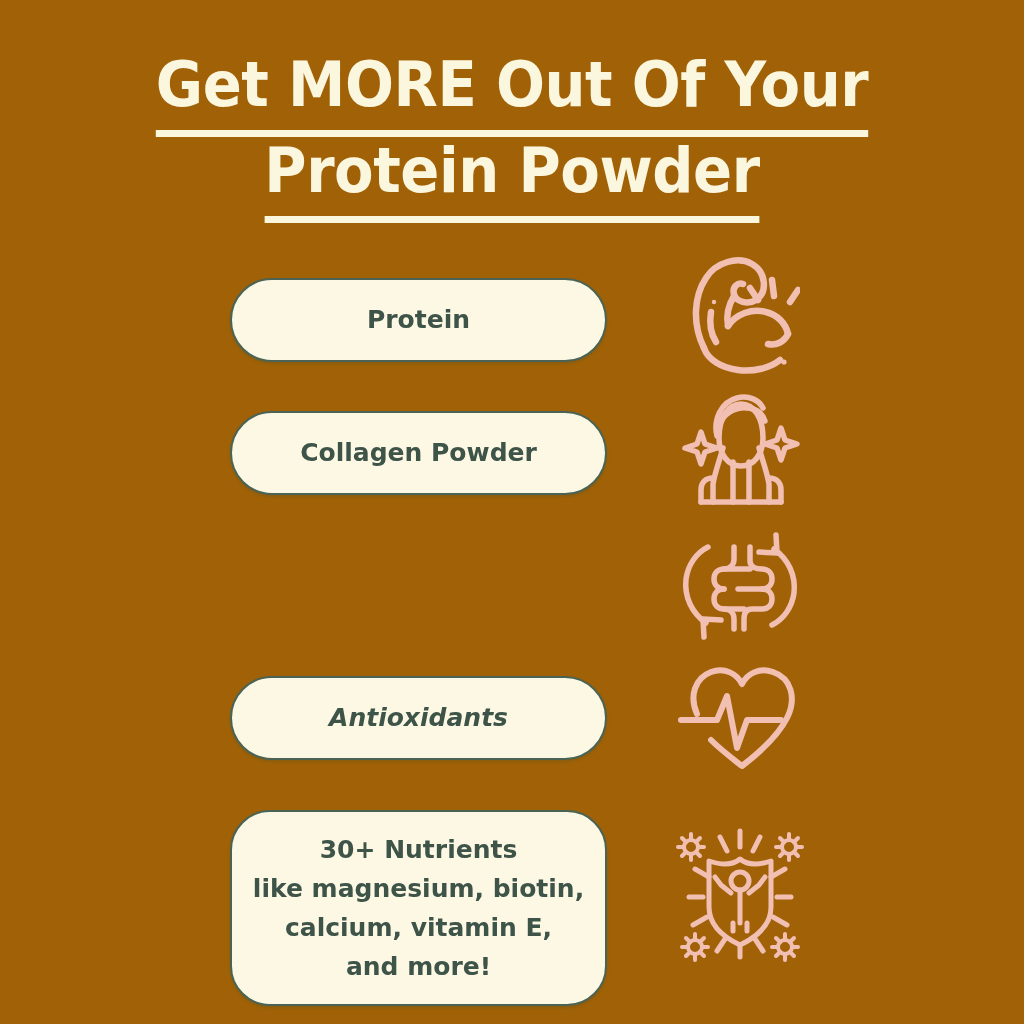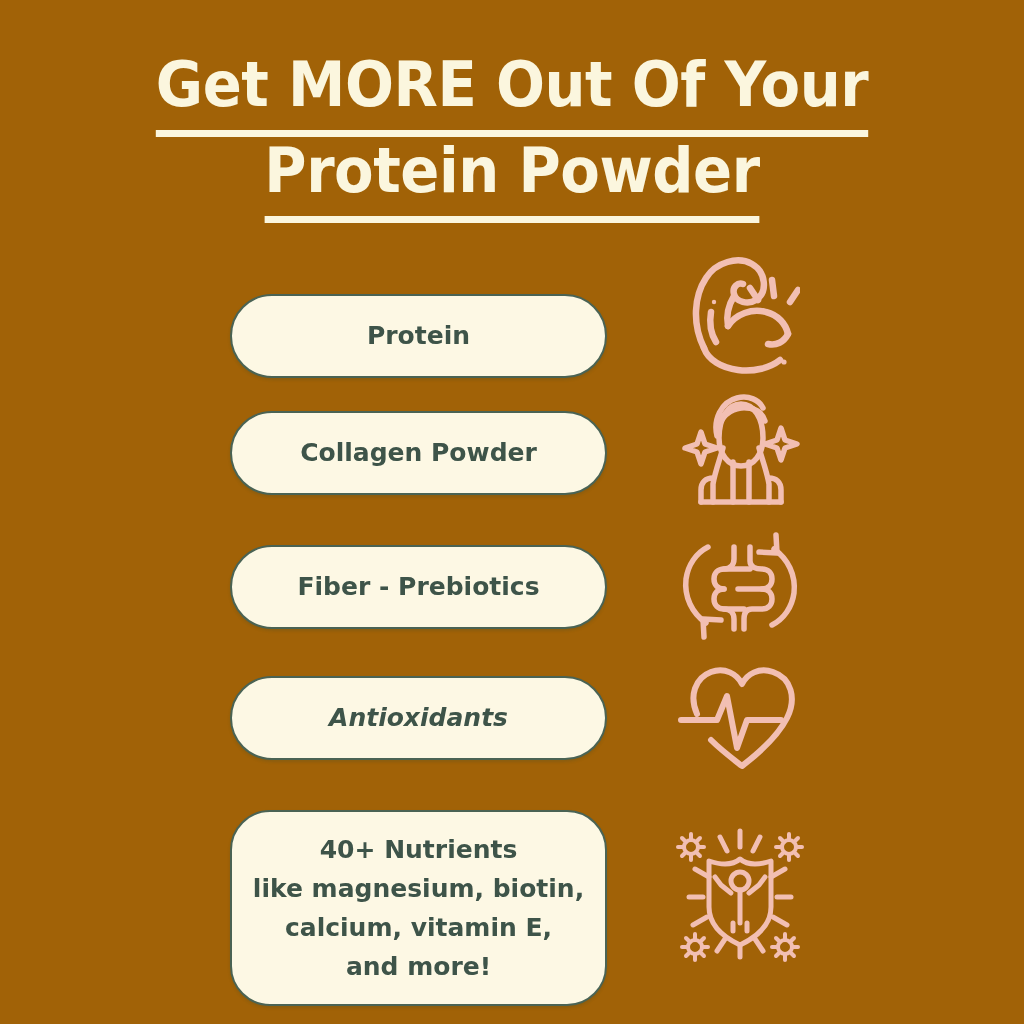--- a/index.html
+++ b/index.html
@@ -96,21 +96,21 @@
     width: 170px;
     display: flex;
     align-items: center;
     justify-content: center;
   }
   .icon-slot svg {
     display: block;
   }
 
   
-  #row-1 { top: 294px; height: 84px; }
+  #row-1 { top: 278px; height: 84px; }
   #row-2 { top: 411px; height: 84px; }
   #row-3 { top: 545px; height: 84px; }
   #row-4 { top: 676px; height: 84px; font-style: italic; }
   #row-5 { top: 810px; height: 196px; }
 
   #icon-1 { top: 250px; height: 130px; }
   #icon-2 { top: 388px; height: 128px; }
   #icon-3 { top: 522px; height: 128px; }
   #icon-4 { top: 656px; height: 128px; }
   #icon-5 { top: 822px; height: 150px; }
@@ -162,25 +162,20 @@
       <path d="M54 70 L54 110"></path>
       <path d="M70 70 L70 110"></path>
       <path d="M22 110 L102 110"></path>
       <path d="M22 110 L22 98 C22 90 27 86 34 86"></path>
       <path d="M102 110 L102 98 C102 90 97 86 90 86"></path>
       <path d="M14 44 L18 56 L30 60 L18 64 L14 76 L10 64 L-2 60 L10 56 Z" transform="translate(8,-4)"></path>
       <path d="M14 44 L18 56 L30 60 L18 64 L14 76 L10 64 L-2 60 L10 56 Z" transform="translate(88,-8)"></path>
     </svg>
   </div>
 
-  <div class="row" id="row-3">
-    <div class="pill capsule">
-      <span class="pill-label">Fiber - Prebiotics</span>
-    </div>
-  </div>
   <div class="icon-slot" id="icon-3">
     <svg width="124" height="122" viewBox="0 0 124 122" fill="none" stroke="#f2bfb3" stroke-width="5.5" stroke-linecap="round" stroke-linejoin="round">
       <path d="M96 24 C110 34 118 50 116 68 C114 82 106 94 94 100"></path>
       <path d="M98 10 L99 28 L81 27"></path>
       <path d="M28 98 C14 88 6 72 8 54 C10 40 18 28 30 22"></path>
       <path d="M26 112 L25 94 L43 95"></path>
       <path d="M56 22 L56 34 C56 40 52 44 46 44 C40 44 36 48 36 54 C36 60 40 64 46 64"></path>
       <path d="M46 64 C40 64 36 68 36 74 C36 80 40 84 46 84 C52 84 56 88 56 94 L56 104"></path>
       <path d="M72 22 L72 36 C72 42 78 44 84 44 C90 44 94 48 94 54 C94 60 90 64 84 64 L60 64"></path>
       <path d="M84 64 C90 64 94 68 94 74 C94 80 90 84 84 84 L74 84 C68 84 66 88 66 94 L66 104"></path>
@@ -196,21 +191,21 @@
   </div>
   <div class="icon-slot" id="icon-4">
     <svg width="126" height="116" viewBox="0 0 126 116" fill="none" stroke="#f2bfb3" stroke-width="6" stroke-linecap="round" stroke-linejoin="round">
       <path d="M20 52 C12 34 18 16 34 10 C48 5 60 12 65 22 C70 12 82 5 96 10 C114 16 120 36 110 56 C100 76 78 94 65 104 C56 97 44 88 34 78"></path>
       <path d="M4 58 L40 58 L50 34 L60 86 L70 58 L104 58"></path>
     </svg>
   </div>
 
   <div class="row" id="row-5">
     <div class="pill card">
-      <span class="pill-label">40+ Nutrients
+      <span class="pill-label">30+ Nutrients
 like magnesium, biotin,
 calcium, vitamin E,
 and more!</span>
     </div>
   </div>
   <div class="icon-slot" id="icon-5">
     <svg width="150" height="148" viewBox="0 0 150 148" fill="none" stroke="#f2bfb3" stroke-width="5" stroke-linecap="round" stroke-linejoin="round">
       <path d="M44 38 C56 42 68 42 75 36 C82 42 94 42 106 38 L106 84 C106 102 92 114 75 122 C58 114 44 102 44 84 Z"></path>
       <circle cx="75" cy="58" r="9"></circle>
       <path d="M75 67 L75 100"></path>

